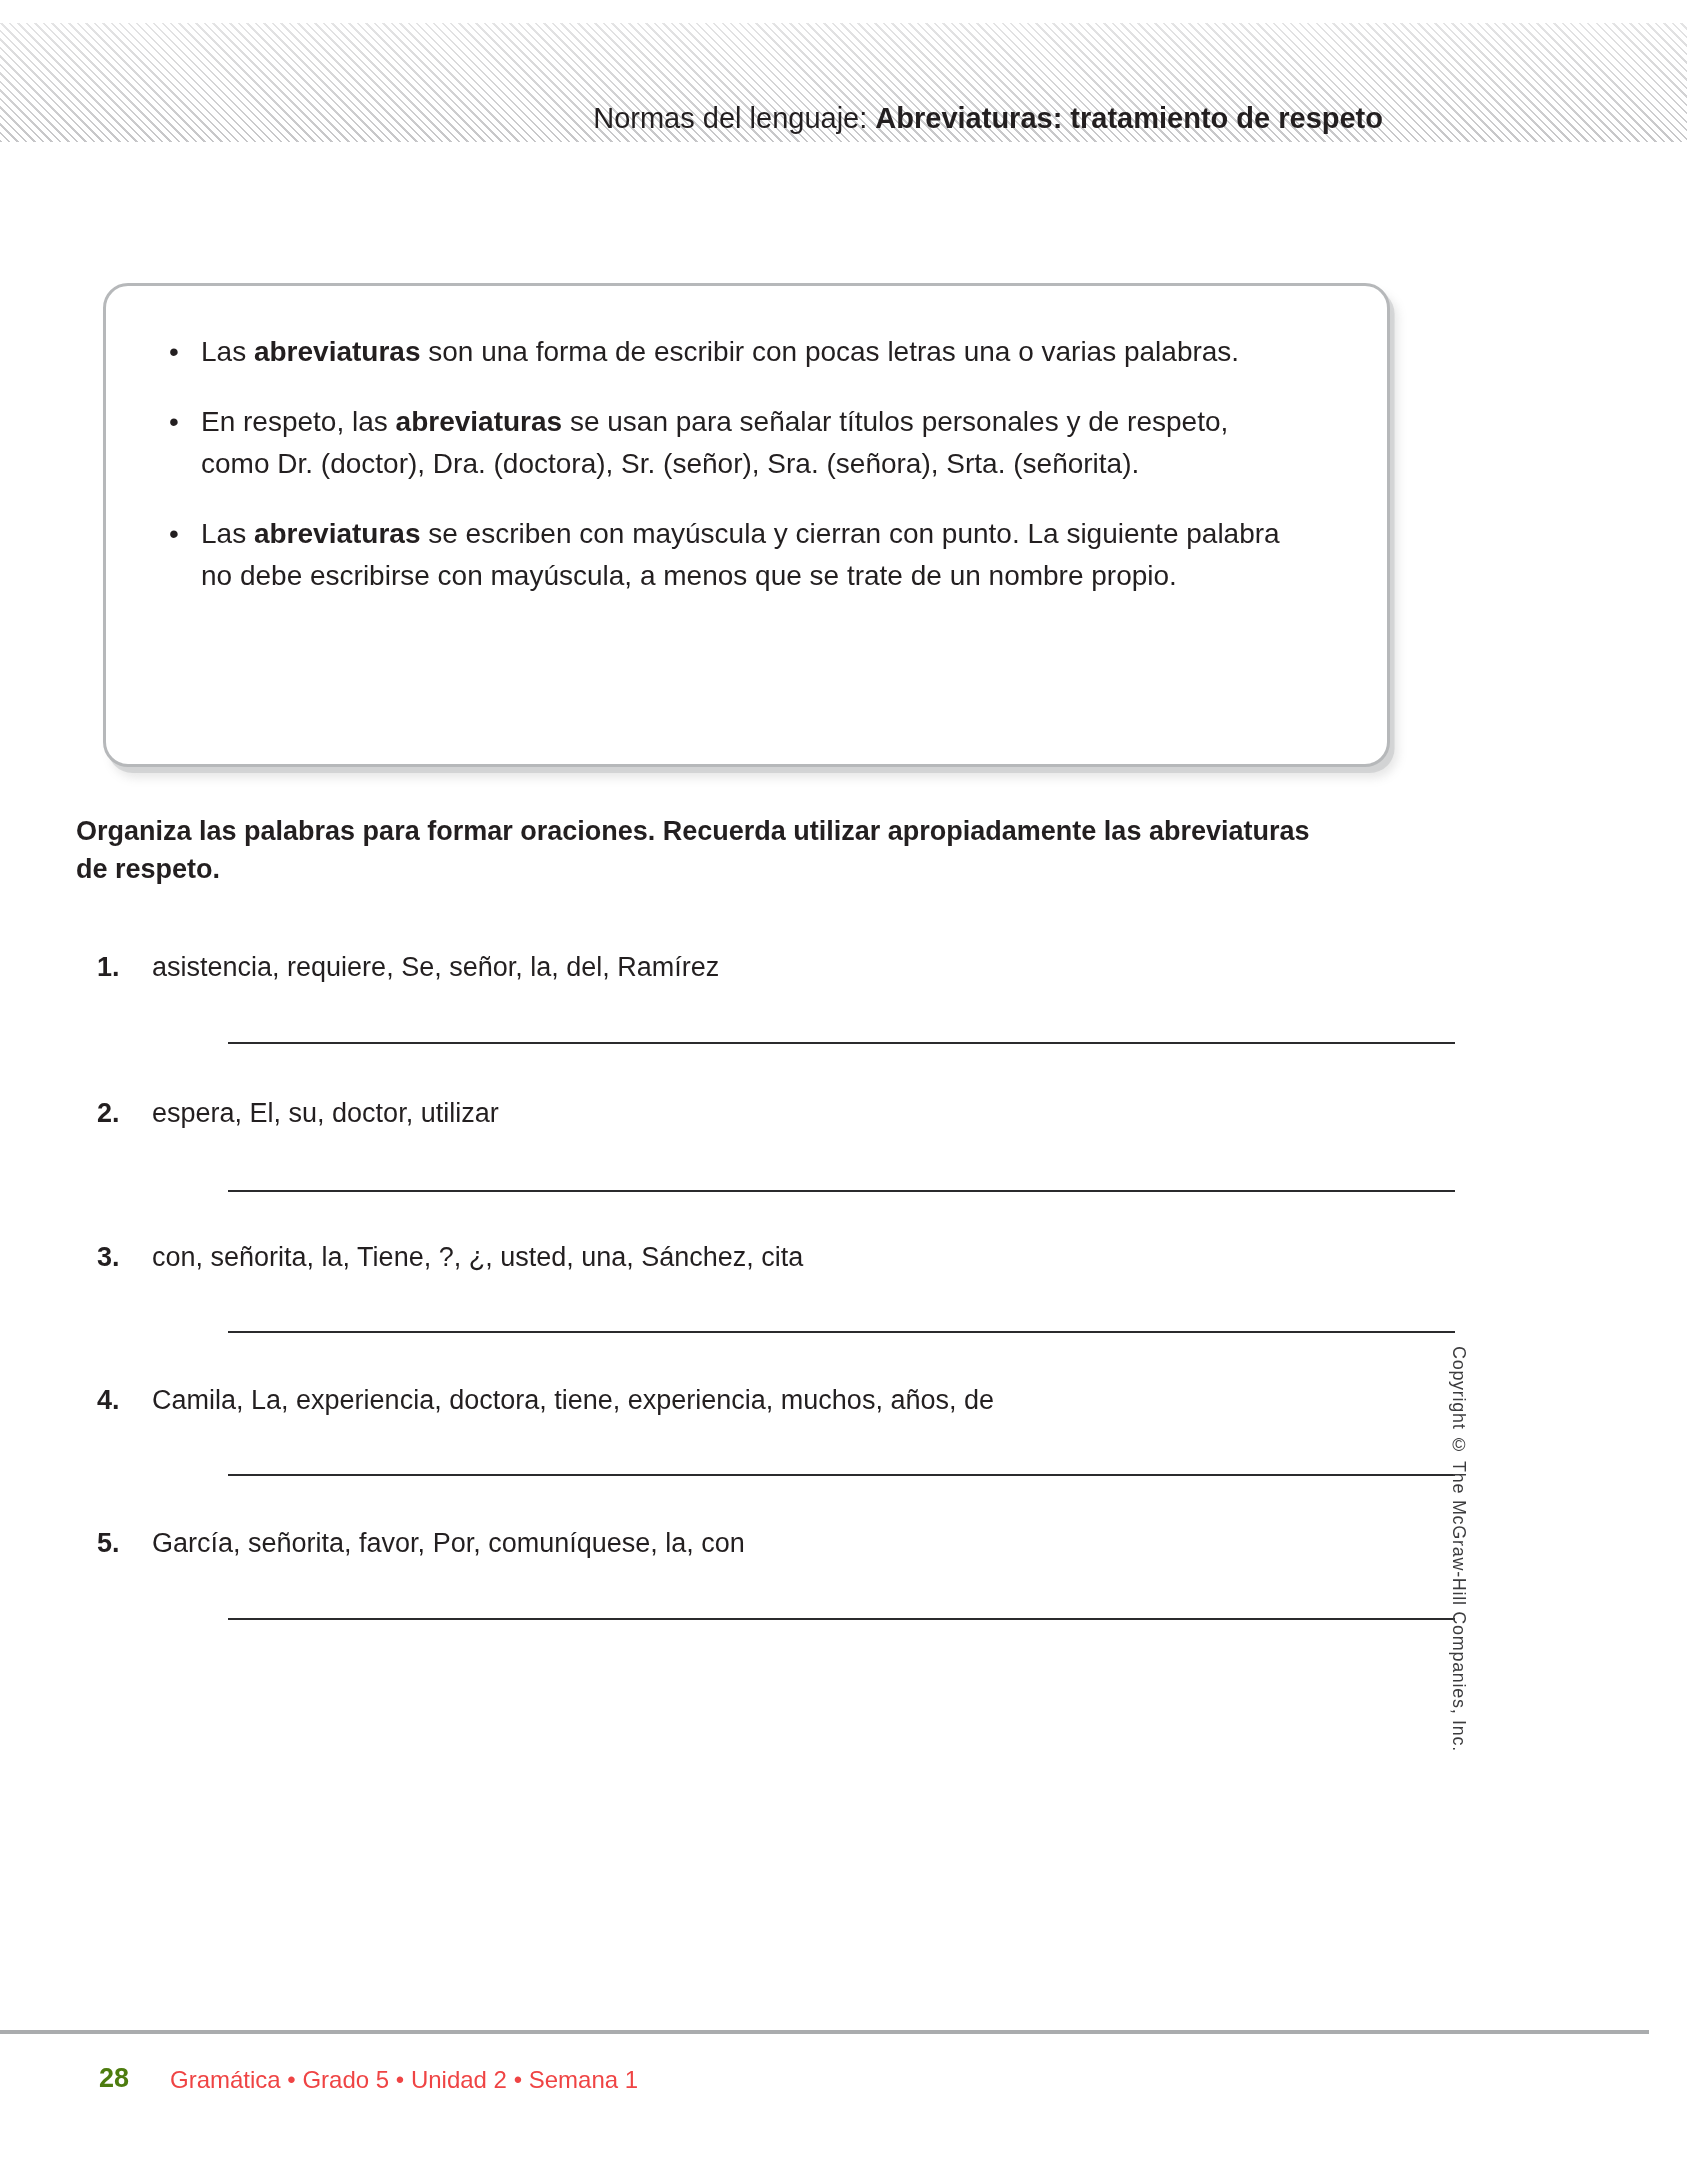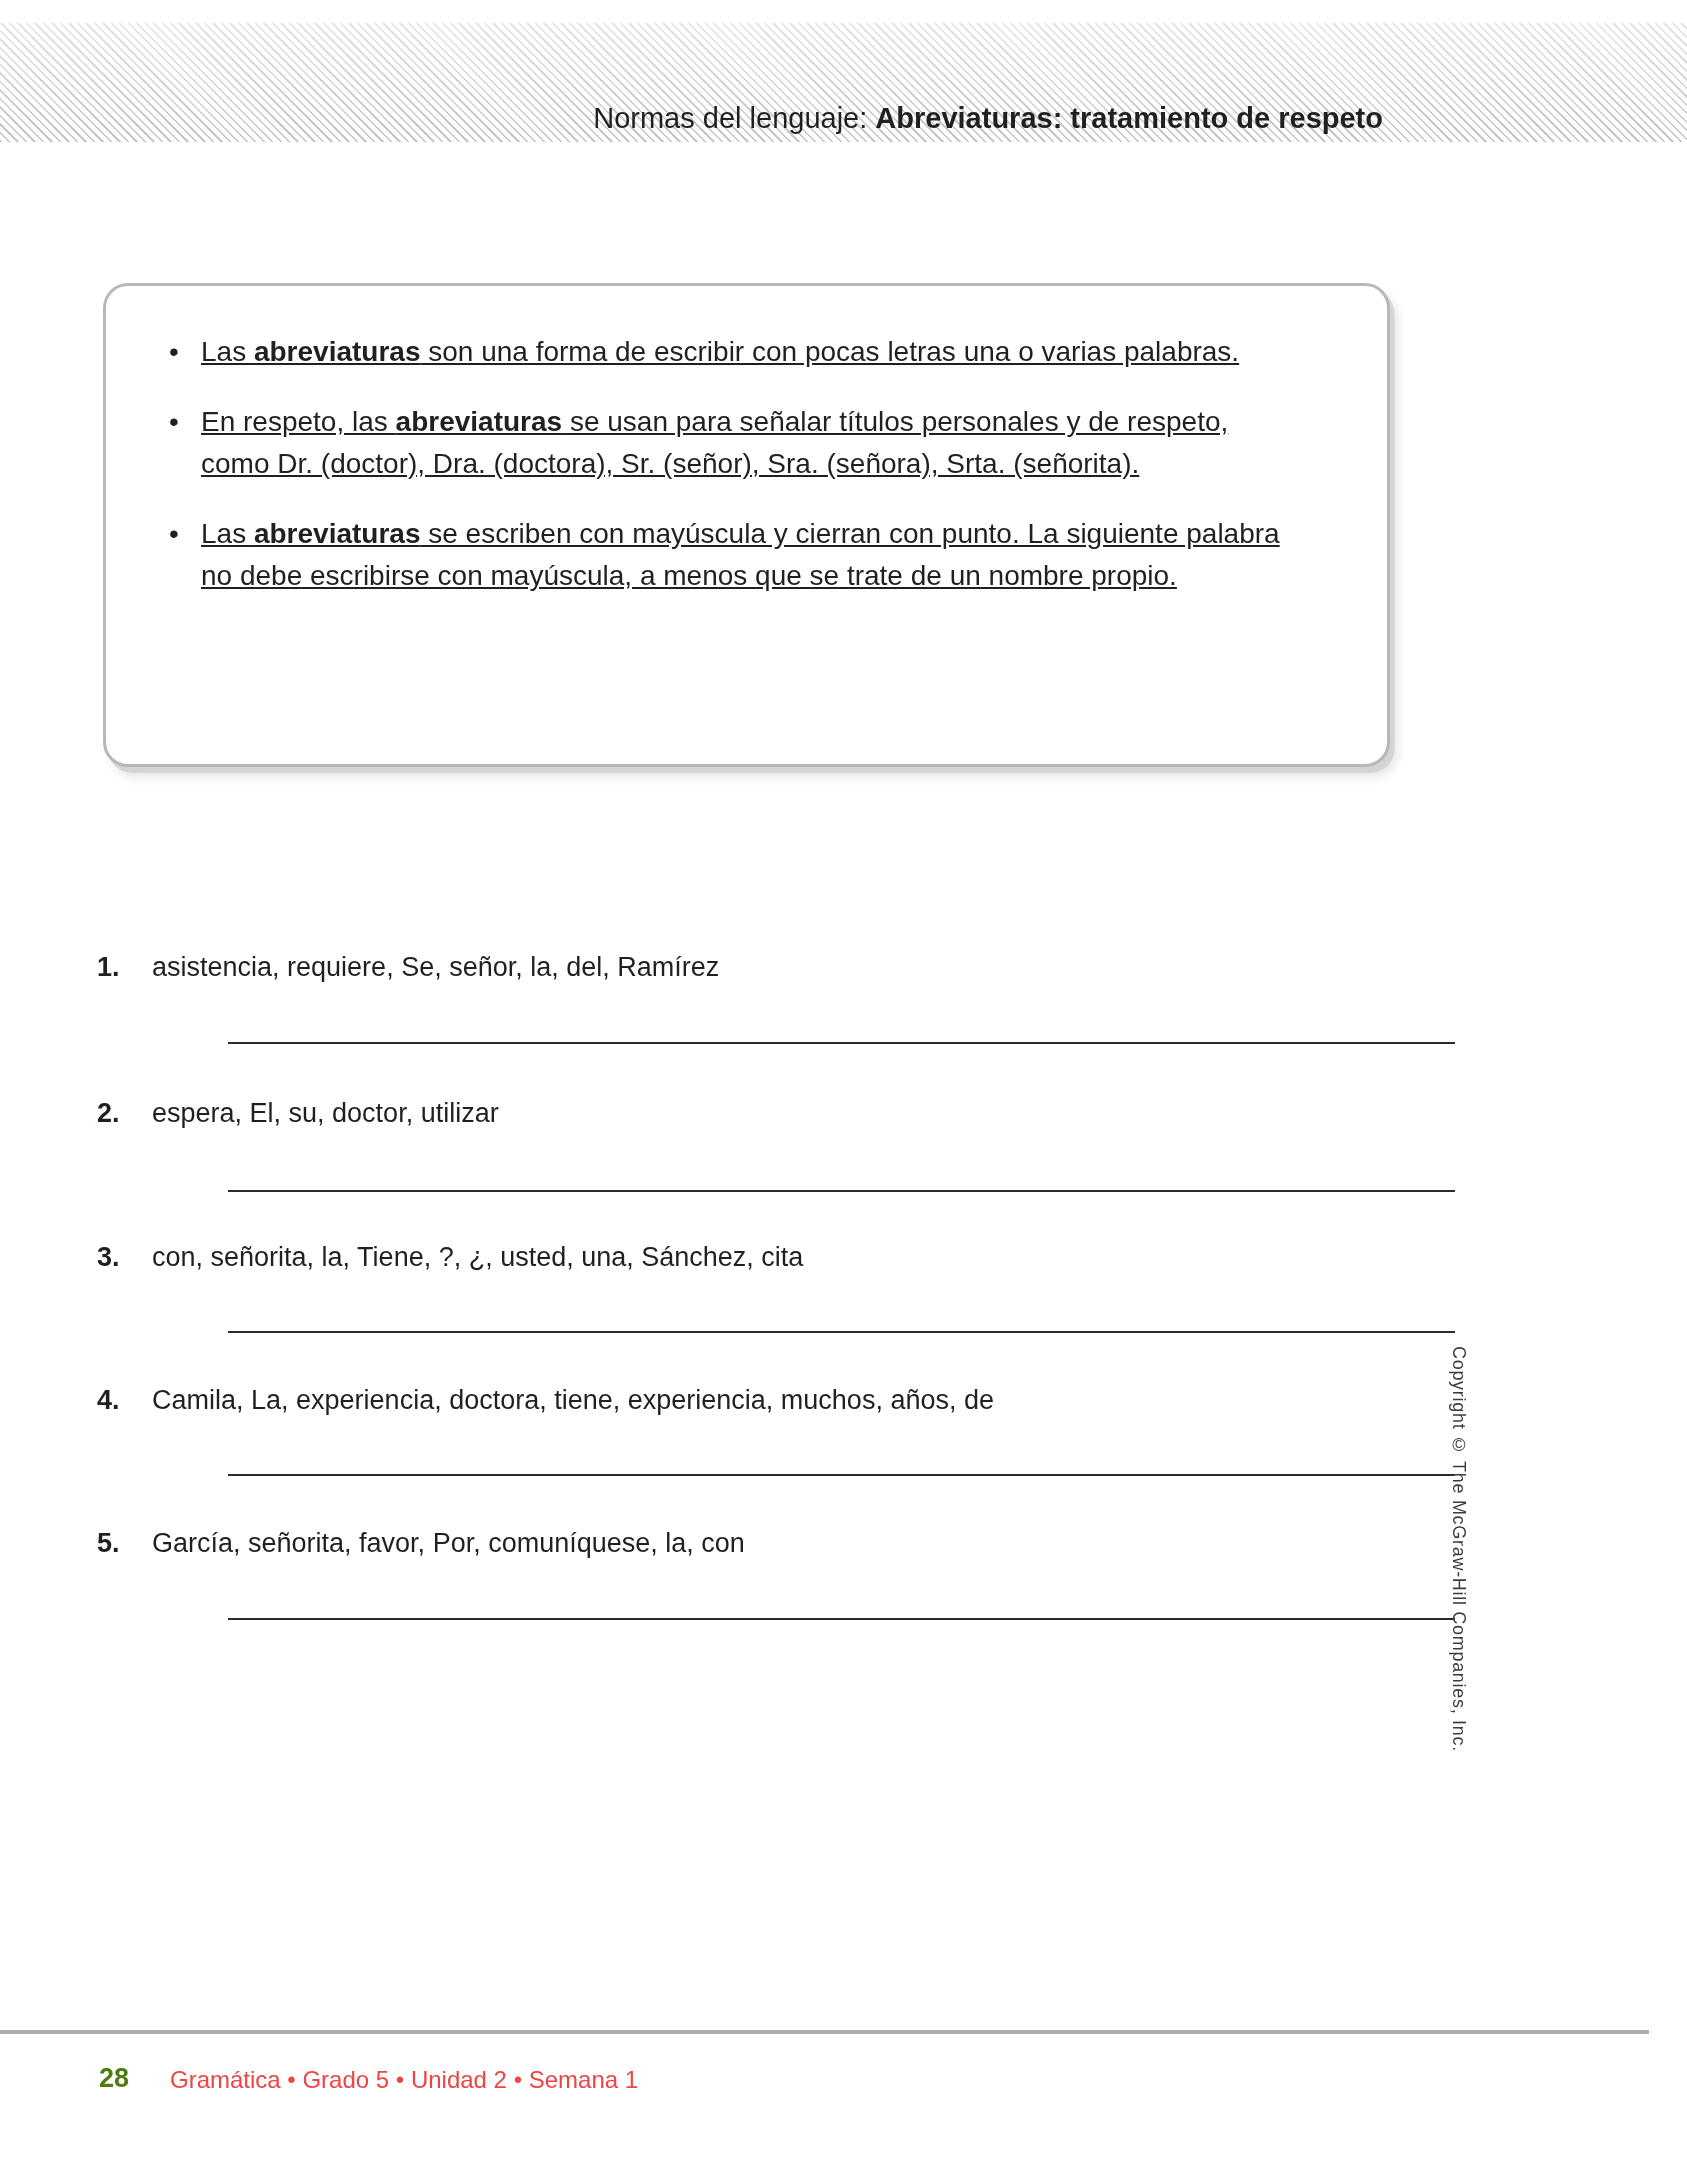--- a/index.html
+++ b/index.html
@@ -82,21 +82,21 @@
     display: flex;
     margin-bottom: 28px;
     font-size: 28px;
     line-height: 42px;
   }
   .bullet-glyph {
     flex: 0 0 32px;
     font-size: 28px;
     line-height: 42px;
   }
-  .rule-text { flex: 1; text-decoration: underline; }
+  .rule-text { flex: 1; }
   .rule-text .kw { font-weight: bold; }
 
   
   .instructions {
     position: absolute;
     left: 76px;
     top: 812px;
     width: 1244px;
     font-size: 27px;
     line-height: 38px;
@@ -200,20 +200,21 @@
     <div class="rule-bullet">
       <span class="bullet-glyph">•</span>
       <span class="rule-text"><span>En respeto, las </span><span class="kw">abreviaturas</span><span> se usan para señalar títulos personales y de respeto, como Dr. (doctor), Dra. (doctora), Sr. (señor), Sra. (señora), Srta. (señorita).</span></span>
     </div>
     <div class="rule-bullet">
       <span class="bullet-glyph">•</span>
       <span class="rule-text"><span>Las </span><span class="kw">abreviaturas</span><span> se escriben con mayúscula y cierran con punto. La siguiente palabra no debe escribirse con mayúscula, a menos que se trate de un nombre propio.</span></span>
     </div>
   </div>
 
+  <div class="instructions">Organiza las palabras para formar oraciones. Recuerda utilizar apropiadamente las abreviaturas de respeto.</div>
 
   <div class="exercise" style="top:951px;">
     <span class="exercise-number">1.</span>
     <span class="exercise-words">asistencia, requiere, Se, señor, la, del, Ramírez</span>
     <div class="answer-line" style="top:91px;"></div>
   </div>
 
   <div class="exercise" style="top:1097px;">
     <span class="exercise-number">2.</span>
     <span class="exercise-words">espera, El, su, doctor, utilizar</span>

